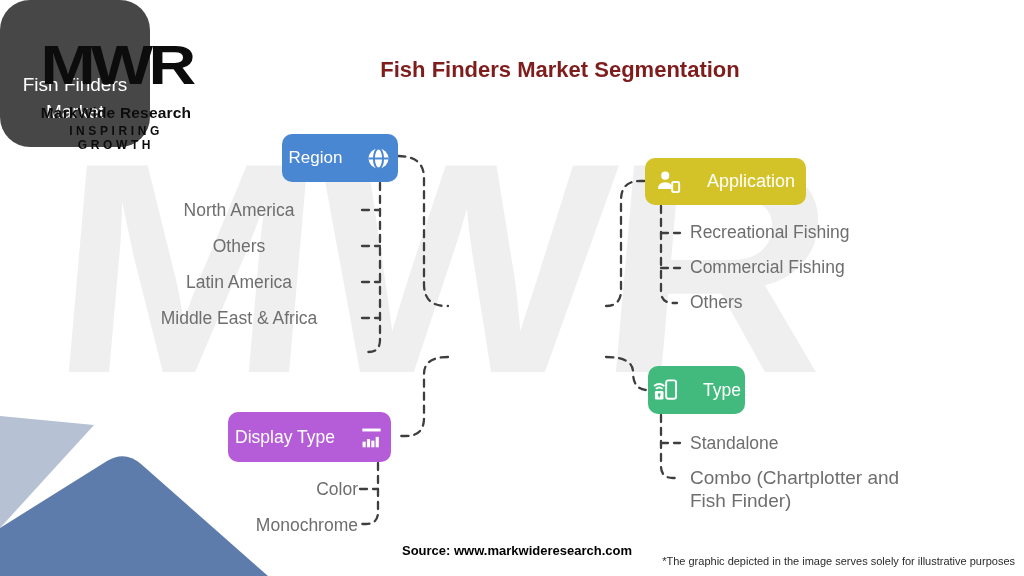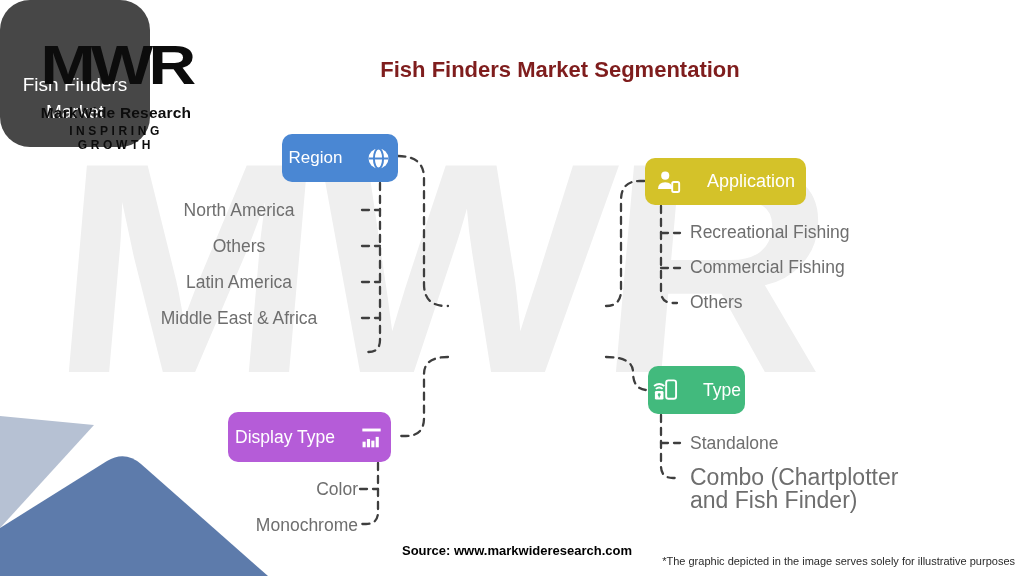--- a/index.html
+++ b/index.html
@@ -42,21 +42,21 @@
   .icon{display:flex;align-items:center;justify-content:center;}
 
   
   .items{position:absolute;z-index:3;color:#6e6e6e;font-size:17.5px;}
   .items .item{height:36px;line-height:36px;white-space:nowrap;}
   .region-items{left:120px;top:192px;width:238px;text-align:center;}
   .app-items{left:690px;top:215px;}
   .app-items .item{height:35px;line-height:35px;}
   .display-items{left:120px;top:471px;width:238px;text-align:right;}
   .type-item-1{left:690px;top:425px;}
-  .type-item-2{left:690px;top:466px;width:250px;font-size:23px;line-height:23px;}
+  .type-item-2{left:690px;top:466px;width:250px;font-size:19px;line-height:23px;}
 
   
   .source{position:absolute;left:402px;top:543px;font-size:13px;font-weight:bold;
           color:#000;z-index:3;}
   .disclaimer{position:absolute;right:9px;top:555px;font-size:11px;color:#2a2a2a;z-index:3;}
 </style>
 </head>
 <body>
 
 <div class="stage">

